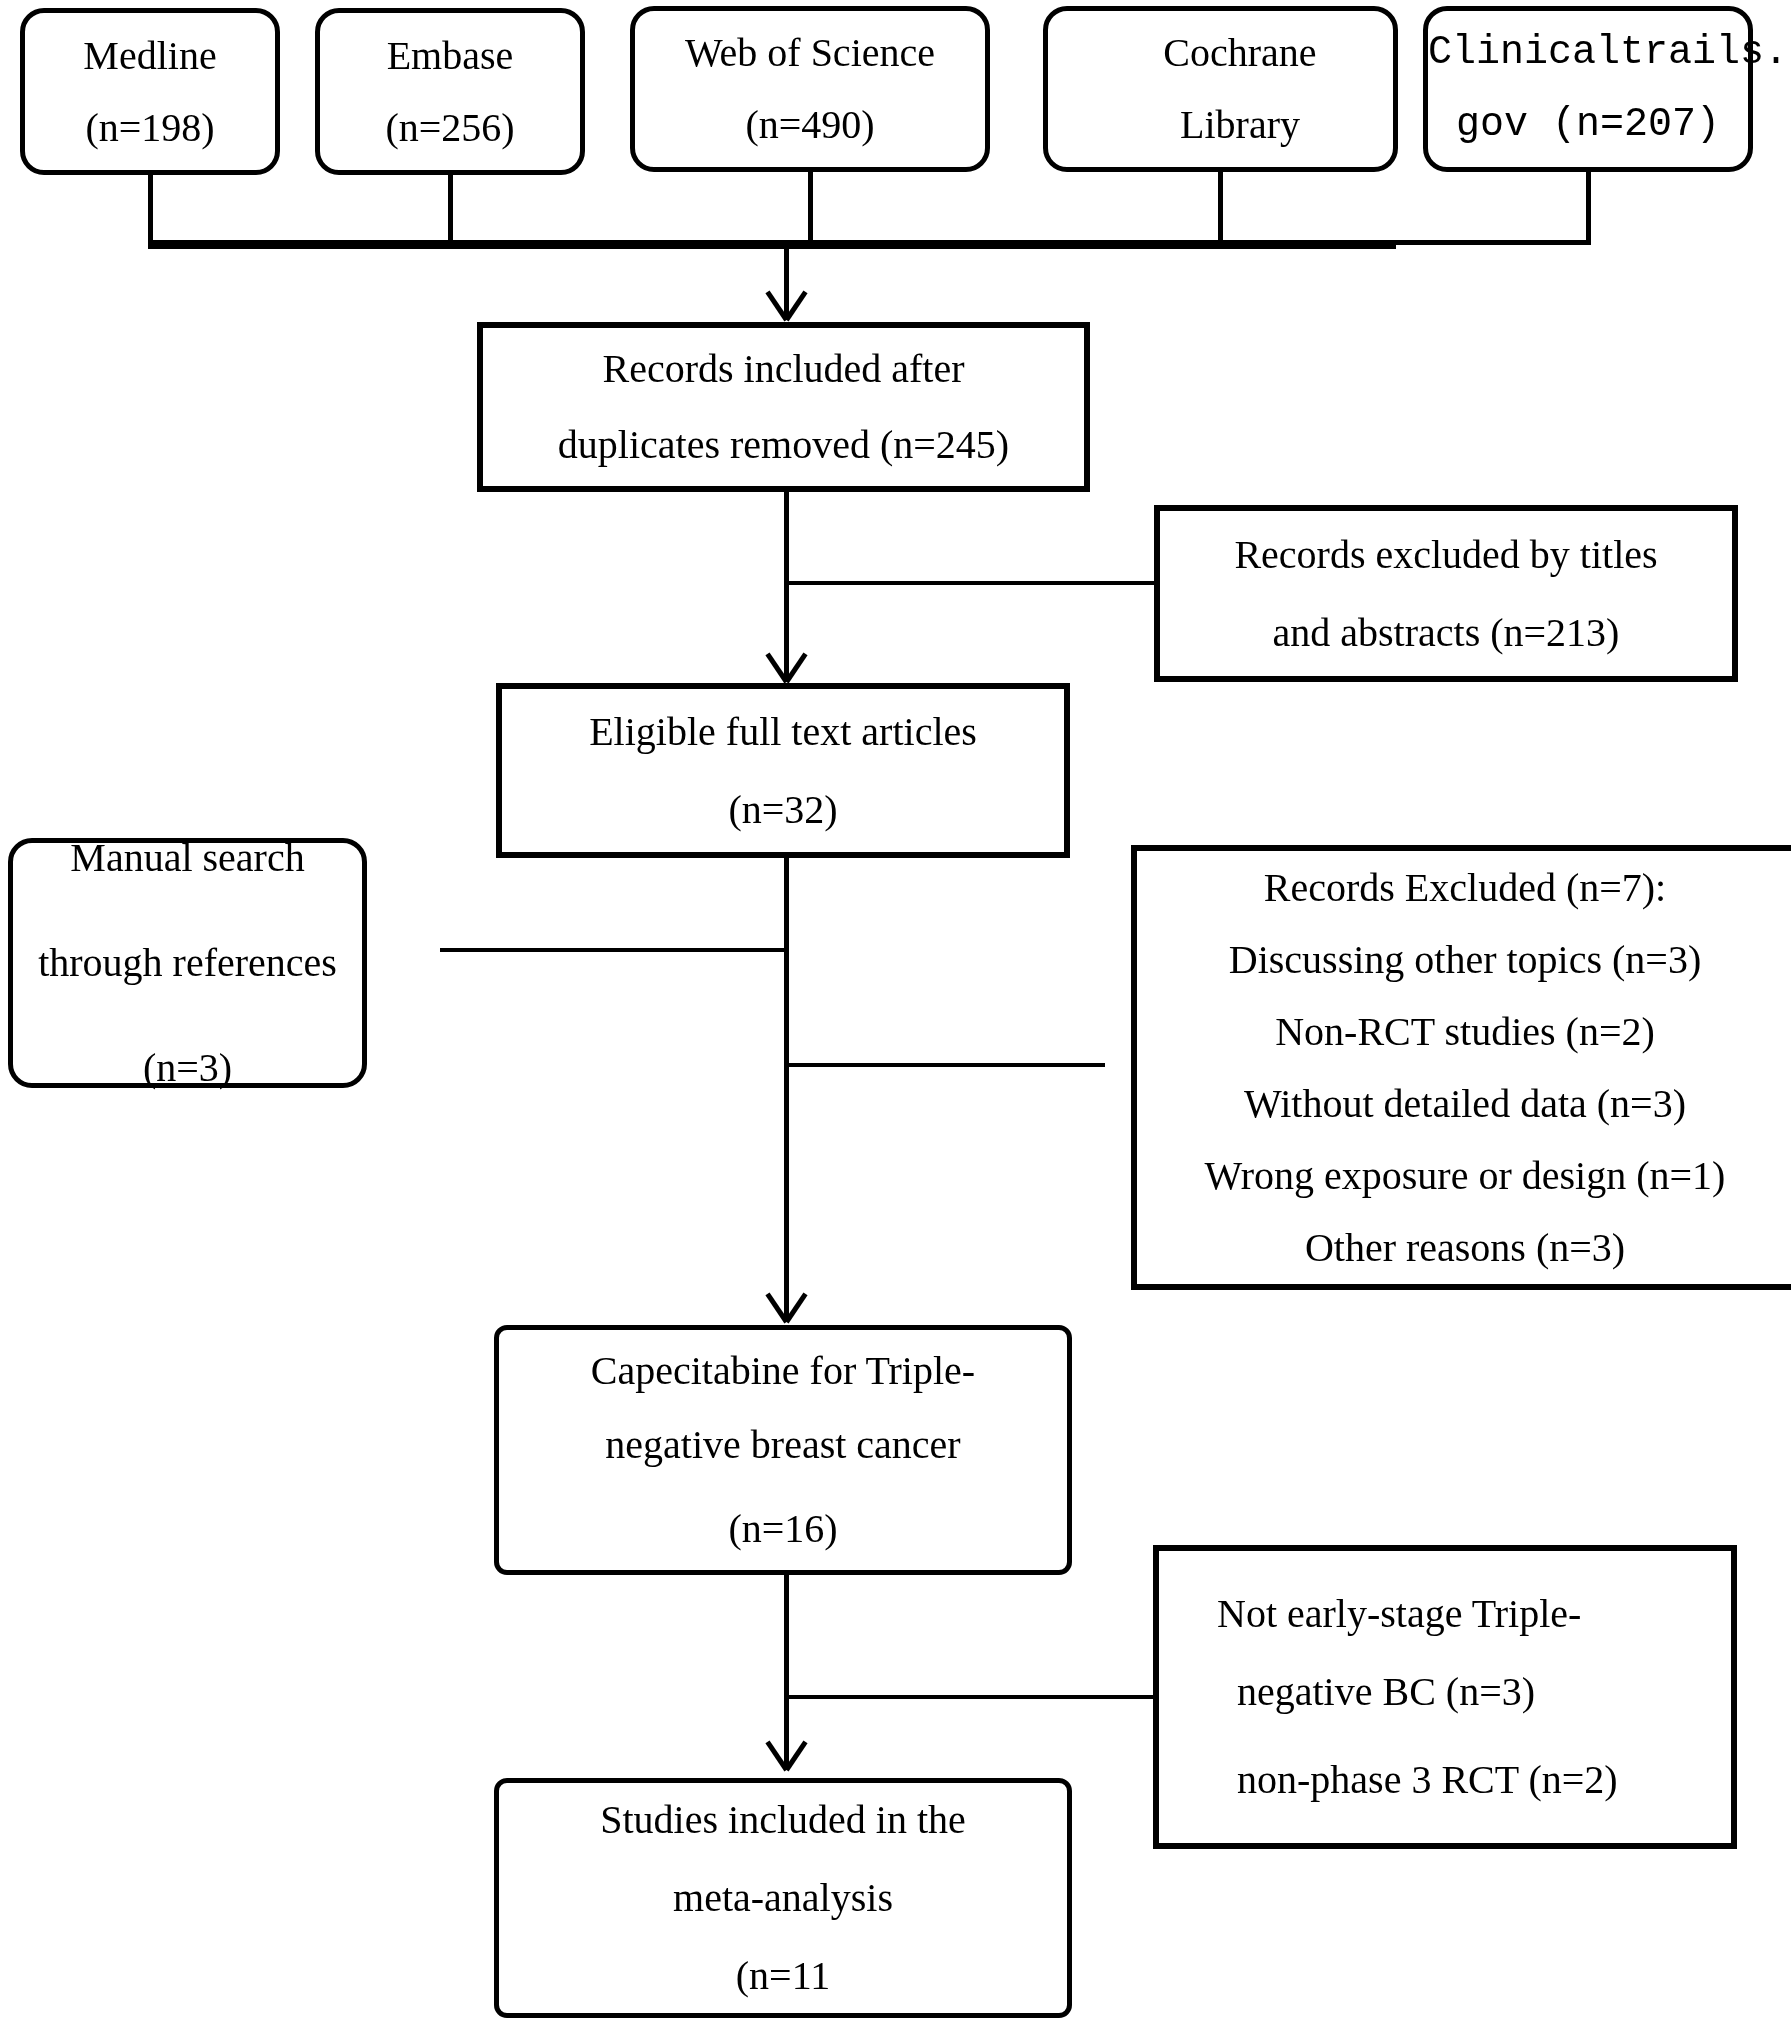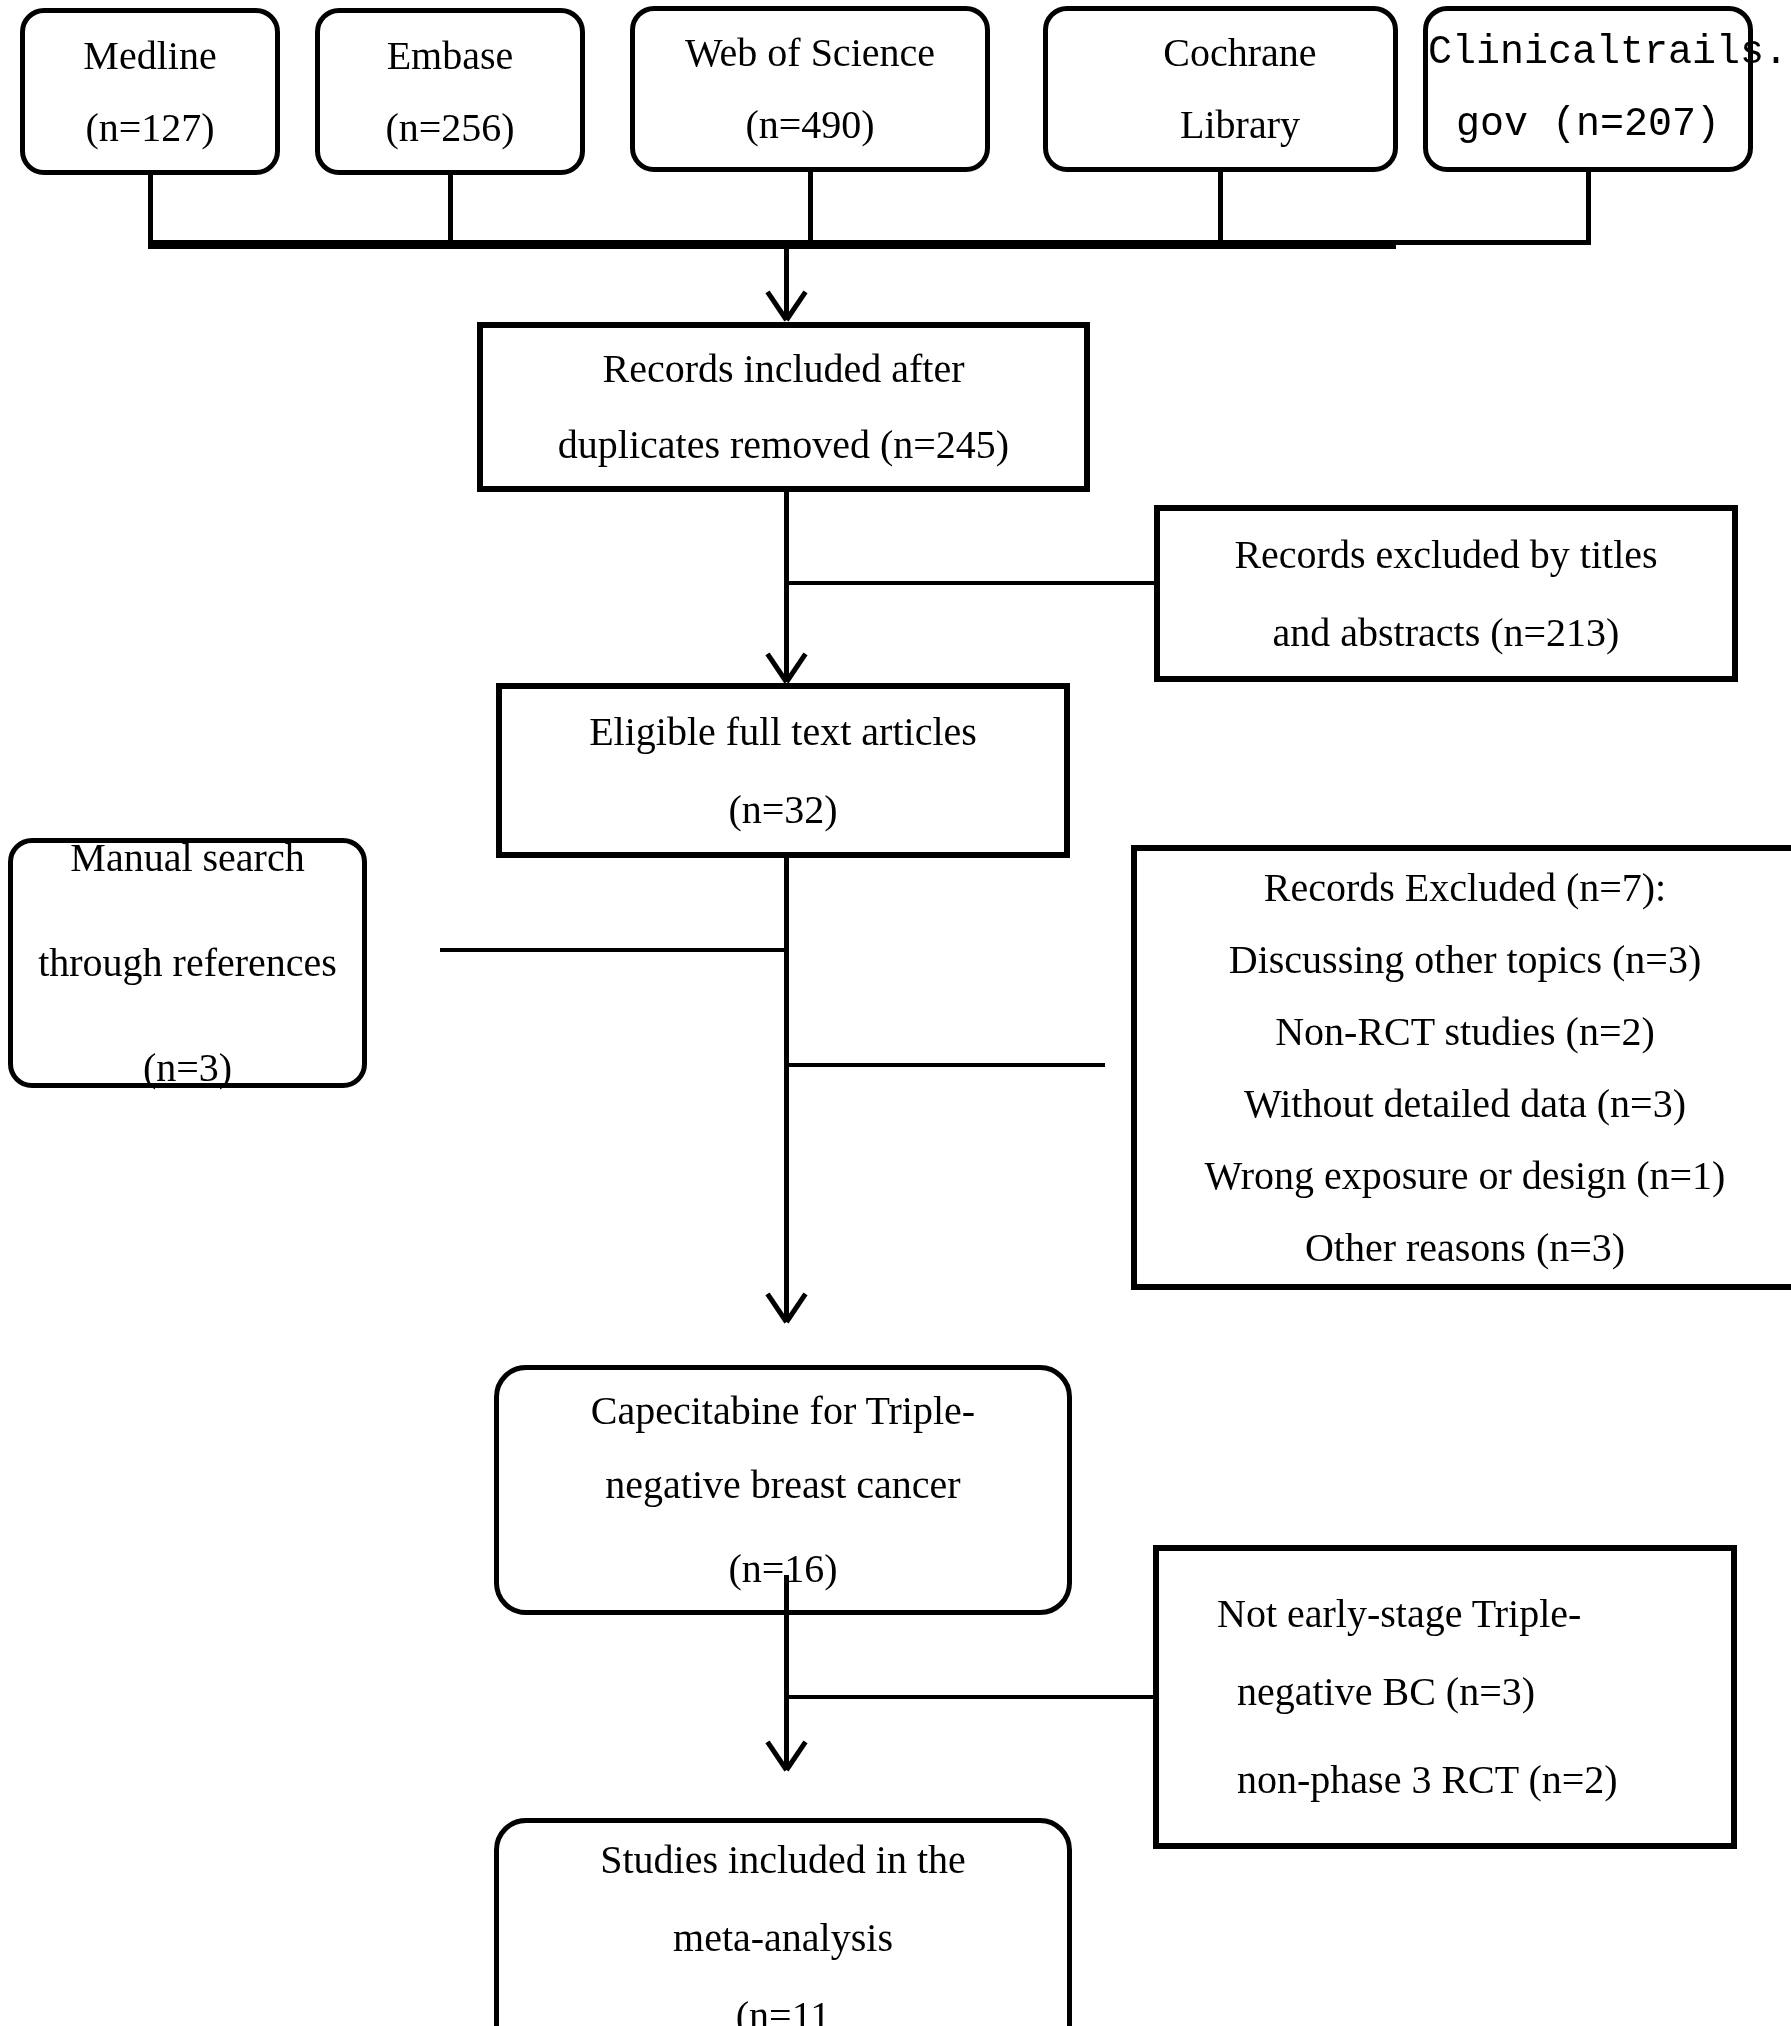--- a/index.html
+++ b/index.html
@@ -17,21 +17,21 @@
     background:#fff;
     border:6px solid #000;
     display:flex;
     flex-direction:column;
     justify-content:center;
     text-align:center;
     font-size:40px;
     color:#000;
   }
   .rounded-sm{border-radius:24px;border-width:5px;}
-  .rounded-lg{border-radius:32px;border-width:5px;margin-top:40px;}
+  .rounded-lg{border-radius:13px;border-width:5px;}
   .ln{display:block;}
   .lh72 .ln{line-height:72px;}
   .lh74 .ln{line-height:74px;}
   .lh76 .ln{line-height:76px;}
   .lh78 .ln{line-height:78px;}
   .gap-top{margin-top:10px;}
   .left-text{text-align:left;padding-left:58px;}
   .indent{padding-left:20px;}
   .hl,.vl{position:absolute;background:#000;}
   .ah{position:absolute;width:44px;height:34px;}
@@ -43,21 +43,21 @@
   .ah::before{transform:rotate(34deg);}
   .ah::after{transform:rotate(-34deg);}
 </style>
 </head>
 <body>
 
 <div class="canvas">
 
   <div class="box rounded-sm lh72" style="left:20px;top:8px;width:260px;height:167px;">
     <span class="ln">Medline</span>
-    <span class="ln">(n=127)</span>
+    <span class="ln">(n=198)</span>
   </div>
 
   <div class="box rounded-sm lh72" style="left:315px;top:8px;width:270px;height:167px;">
     <span class="ln">Embase</span>
     <span class="ln">(n=256)</span>
   </div>
 
   <div class="box rounded-sm lh72" style="left:630px;top:6px;width:360px;height:166px;">
     <span class="ln">Web of Science</span>
     <span class="ln">(n=490)</span>

